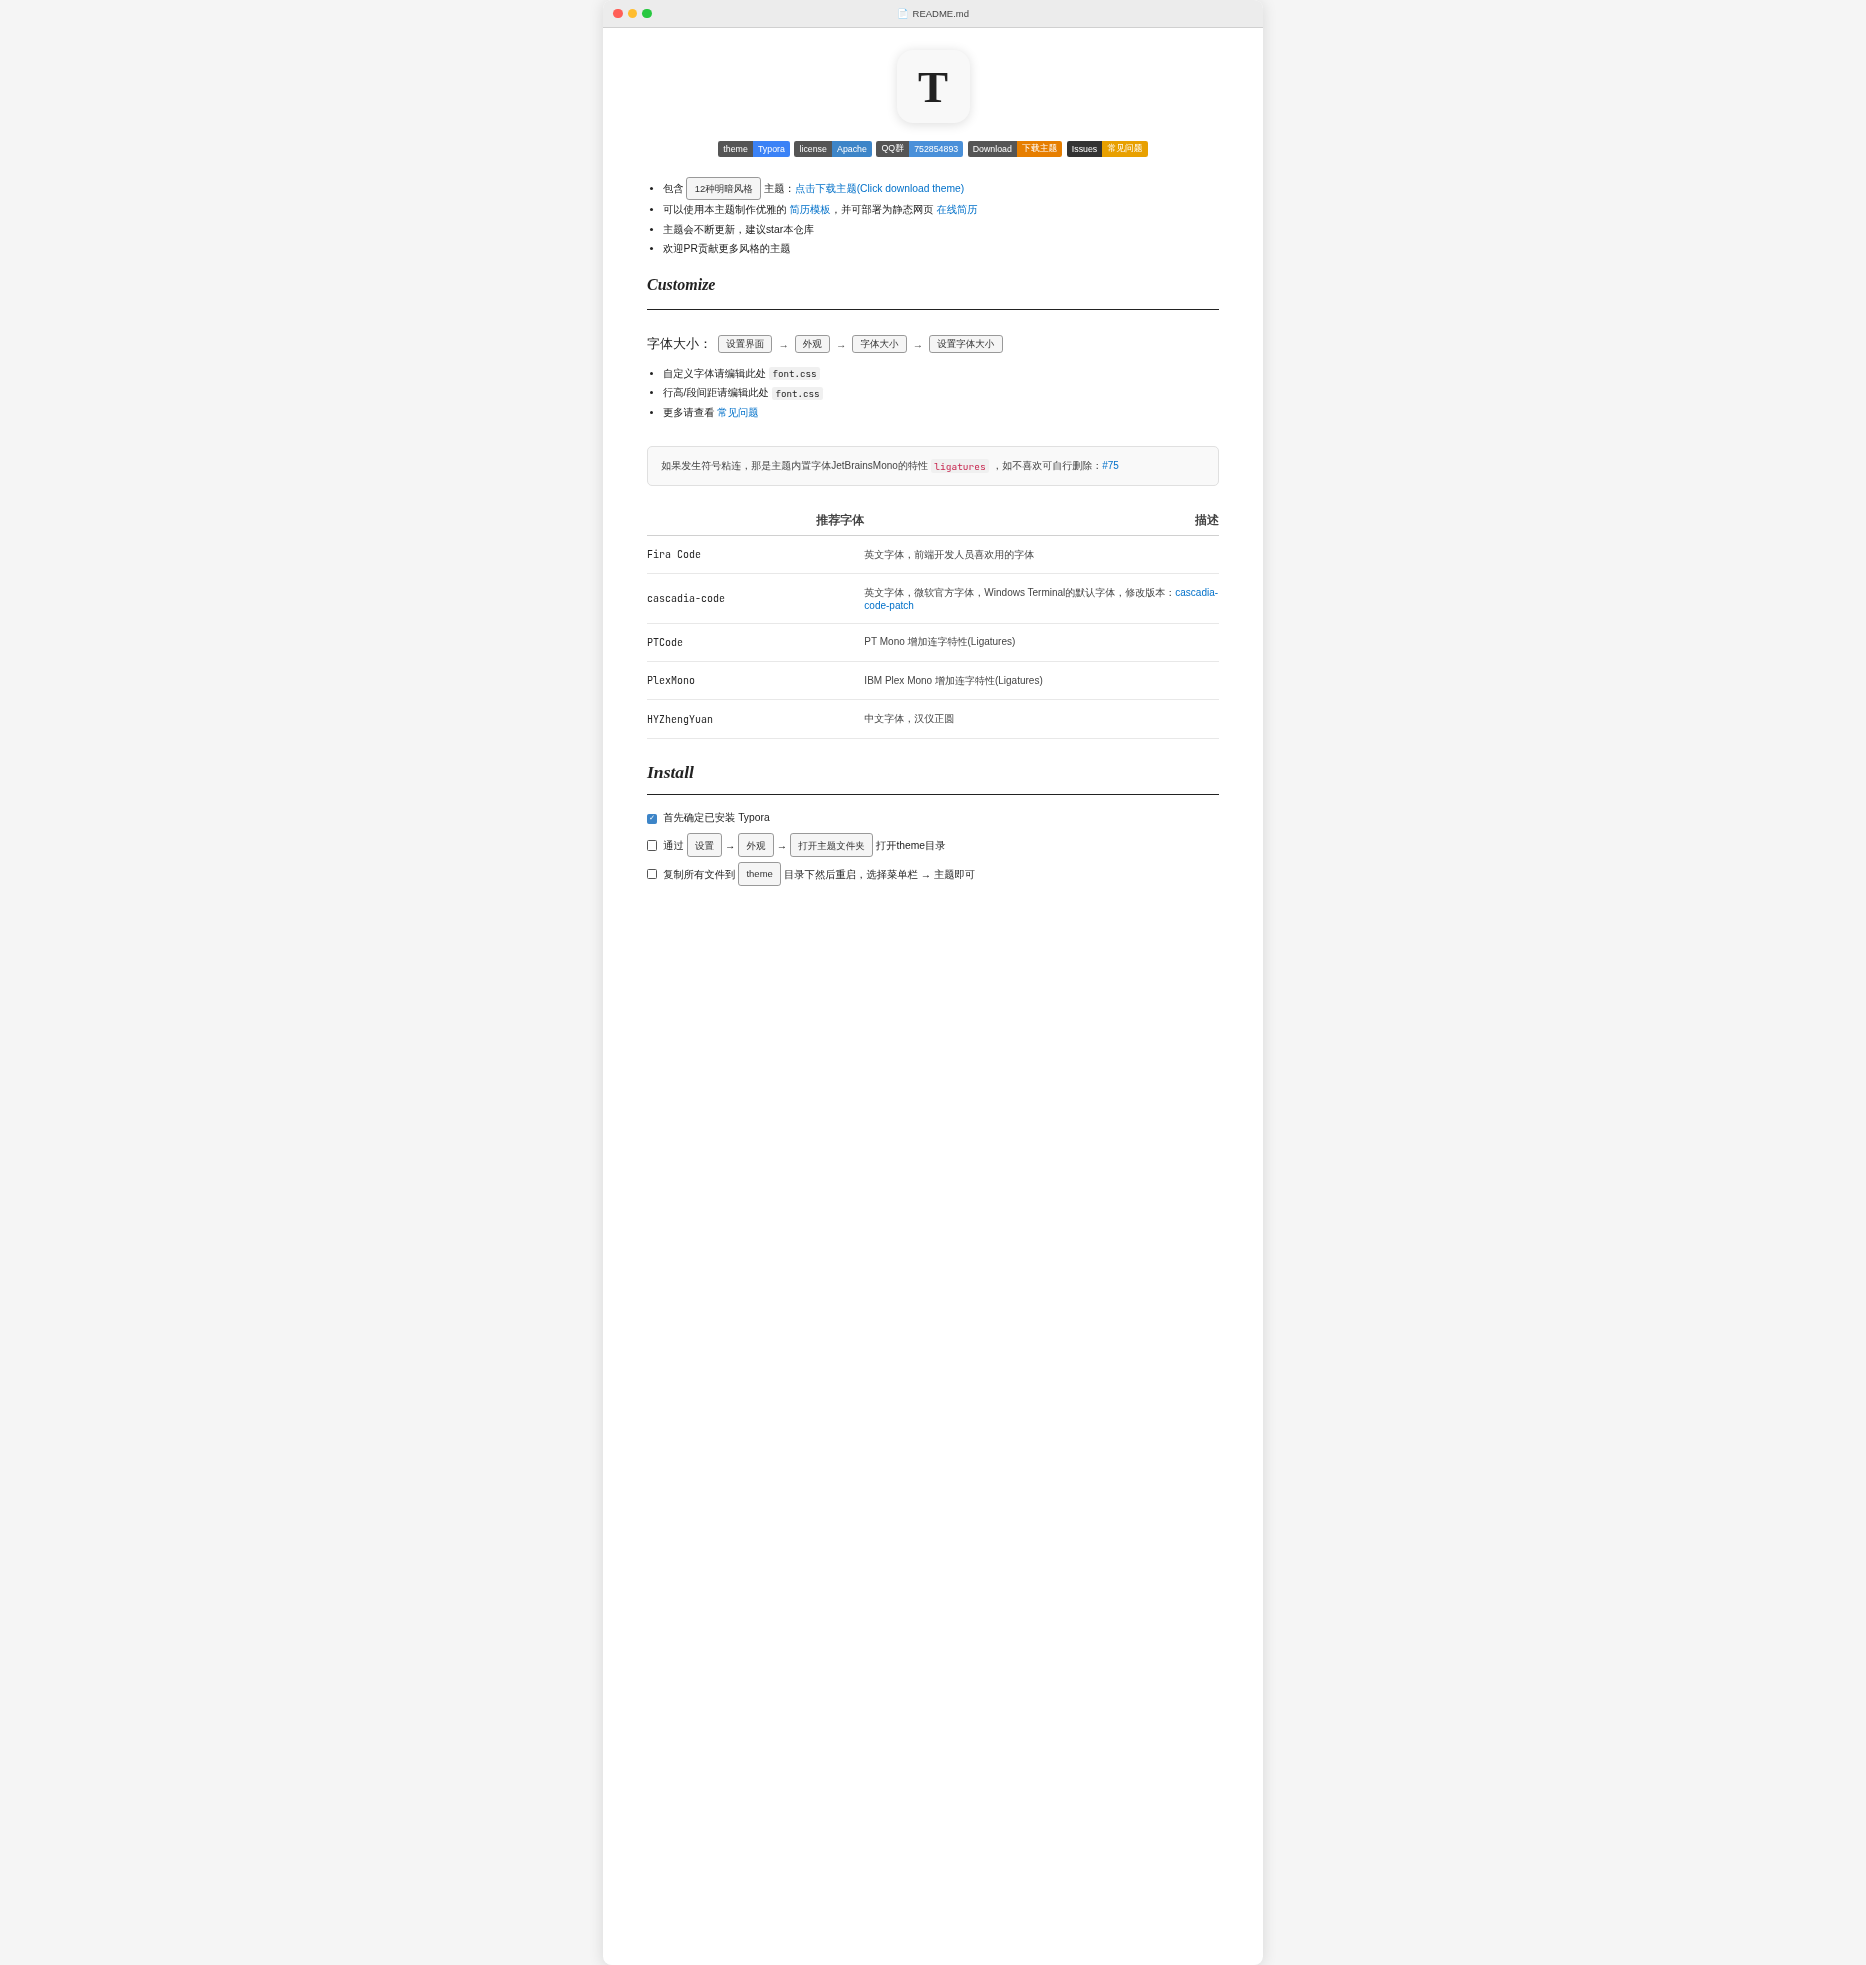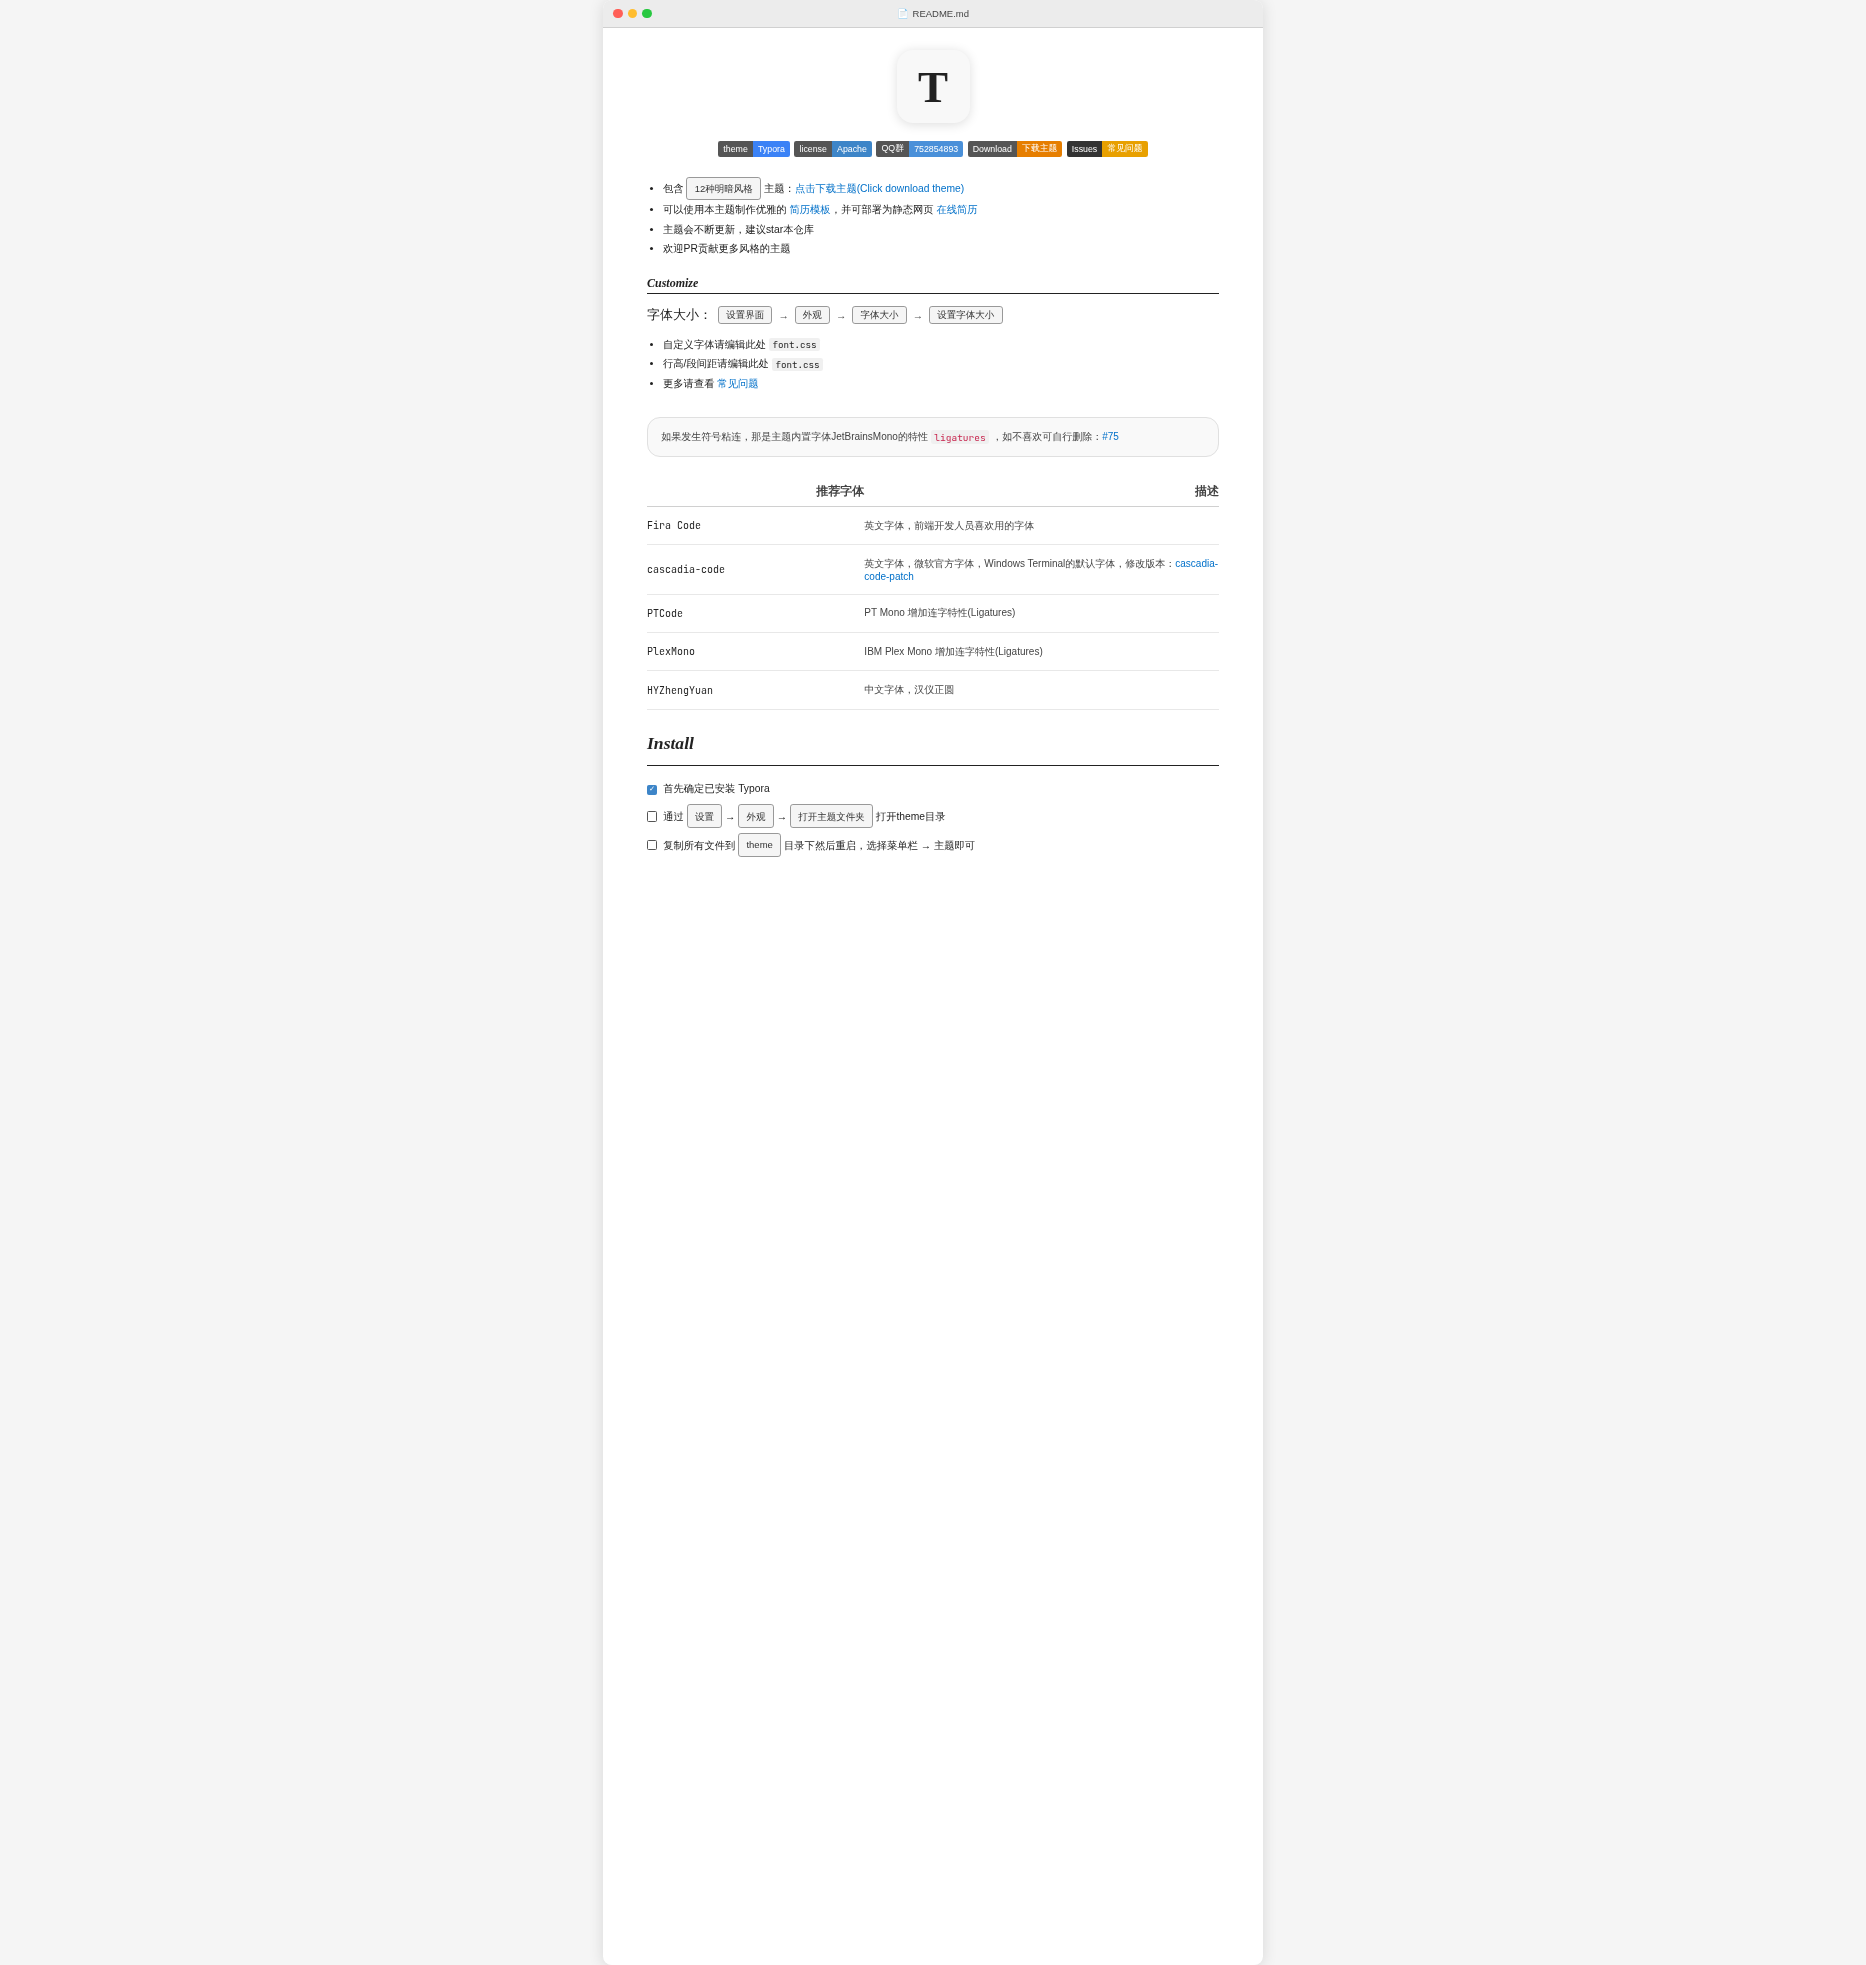--- a/index.html
+++ b/index.html
@@ -128,25 +128,25 @@
     }
     .inline-code {
       font-family: "JetBrains Mono", "Fira Code", monospace;
       background: #f0f0f0;
       border-radius: 2.2px;
       padding: 0.7px 3.7px;
       font-size: 9.5px;
       color: #c7254e;
     }
     .section-heading {
-      font-size: 12px;
+      font-size: 16px;
       font-weight: 700;
       color: #222;
-      margin-bottom: 12px;
-      padding-bottom: 2px;
+      margin-bottom: 25px;
+      padding-bottom: 15px;
       border-bottom: 1.5px solid #222;
       font-family: Georgia, serif;
       font-style: italic;
     }
     .section {
       margin-bottom: 23.5px;
     }
     .customize-row {
       display: flex;
       align-items: center;
@@ -168,21 +168,21 @@
       background: #f5f5f5;
       color: #333;
     }
     .arrow {
       color: #555;
       font-size: 10.3px;
     }
     .callout-box {
       background: #f9f9f9;
       border: 0.7px solid #e0e0e0;
-      border-radius: 13px;
+      border-radius: 5px;
       padding: 10.3px 13.2px;
       margin: 14.7px 0 20.5px 0;
       font-size: 10px;
       color: #444;
       line-height: 1.7;
     }
     .table-wrap {
       width: 100%;
       margin-bottom: 20.5px;
     }

